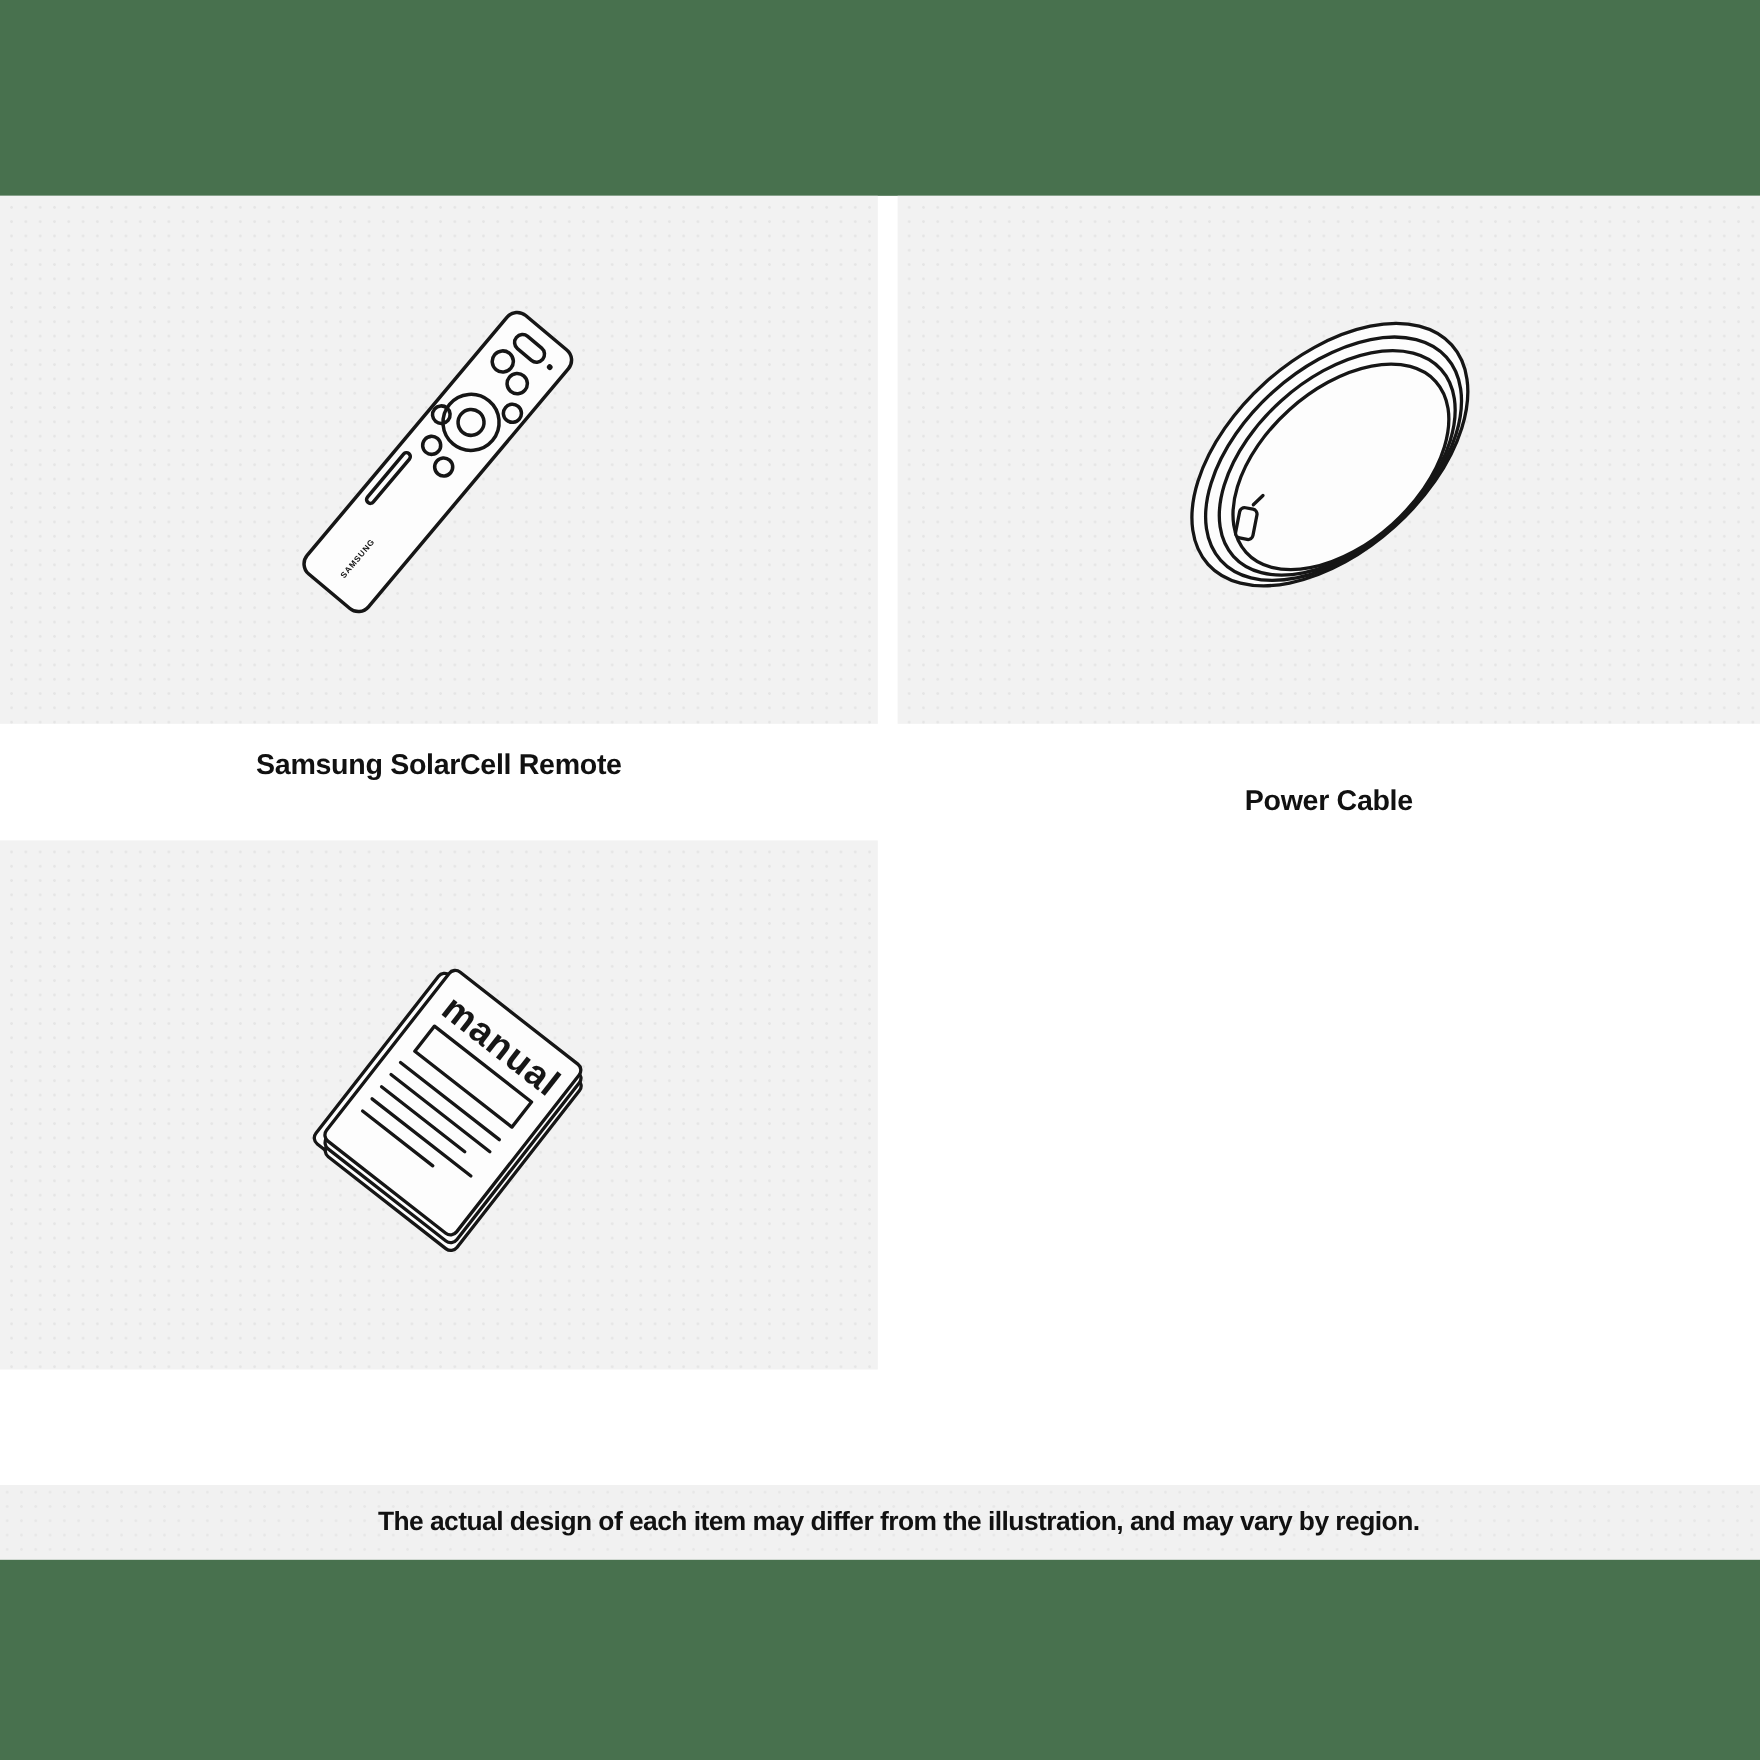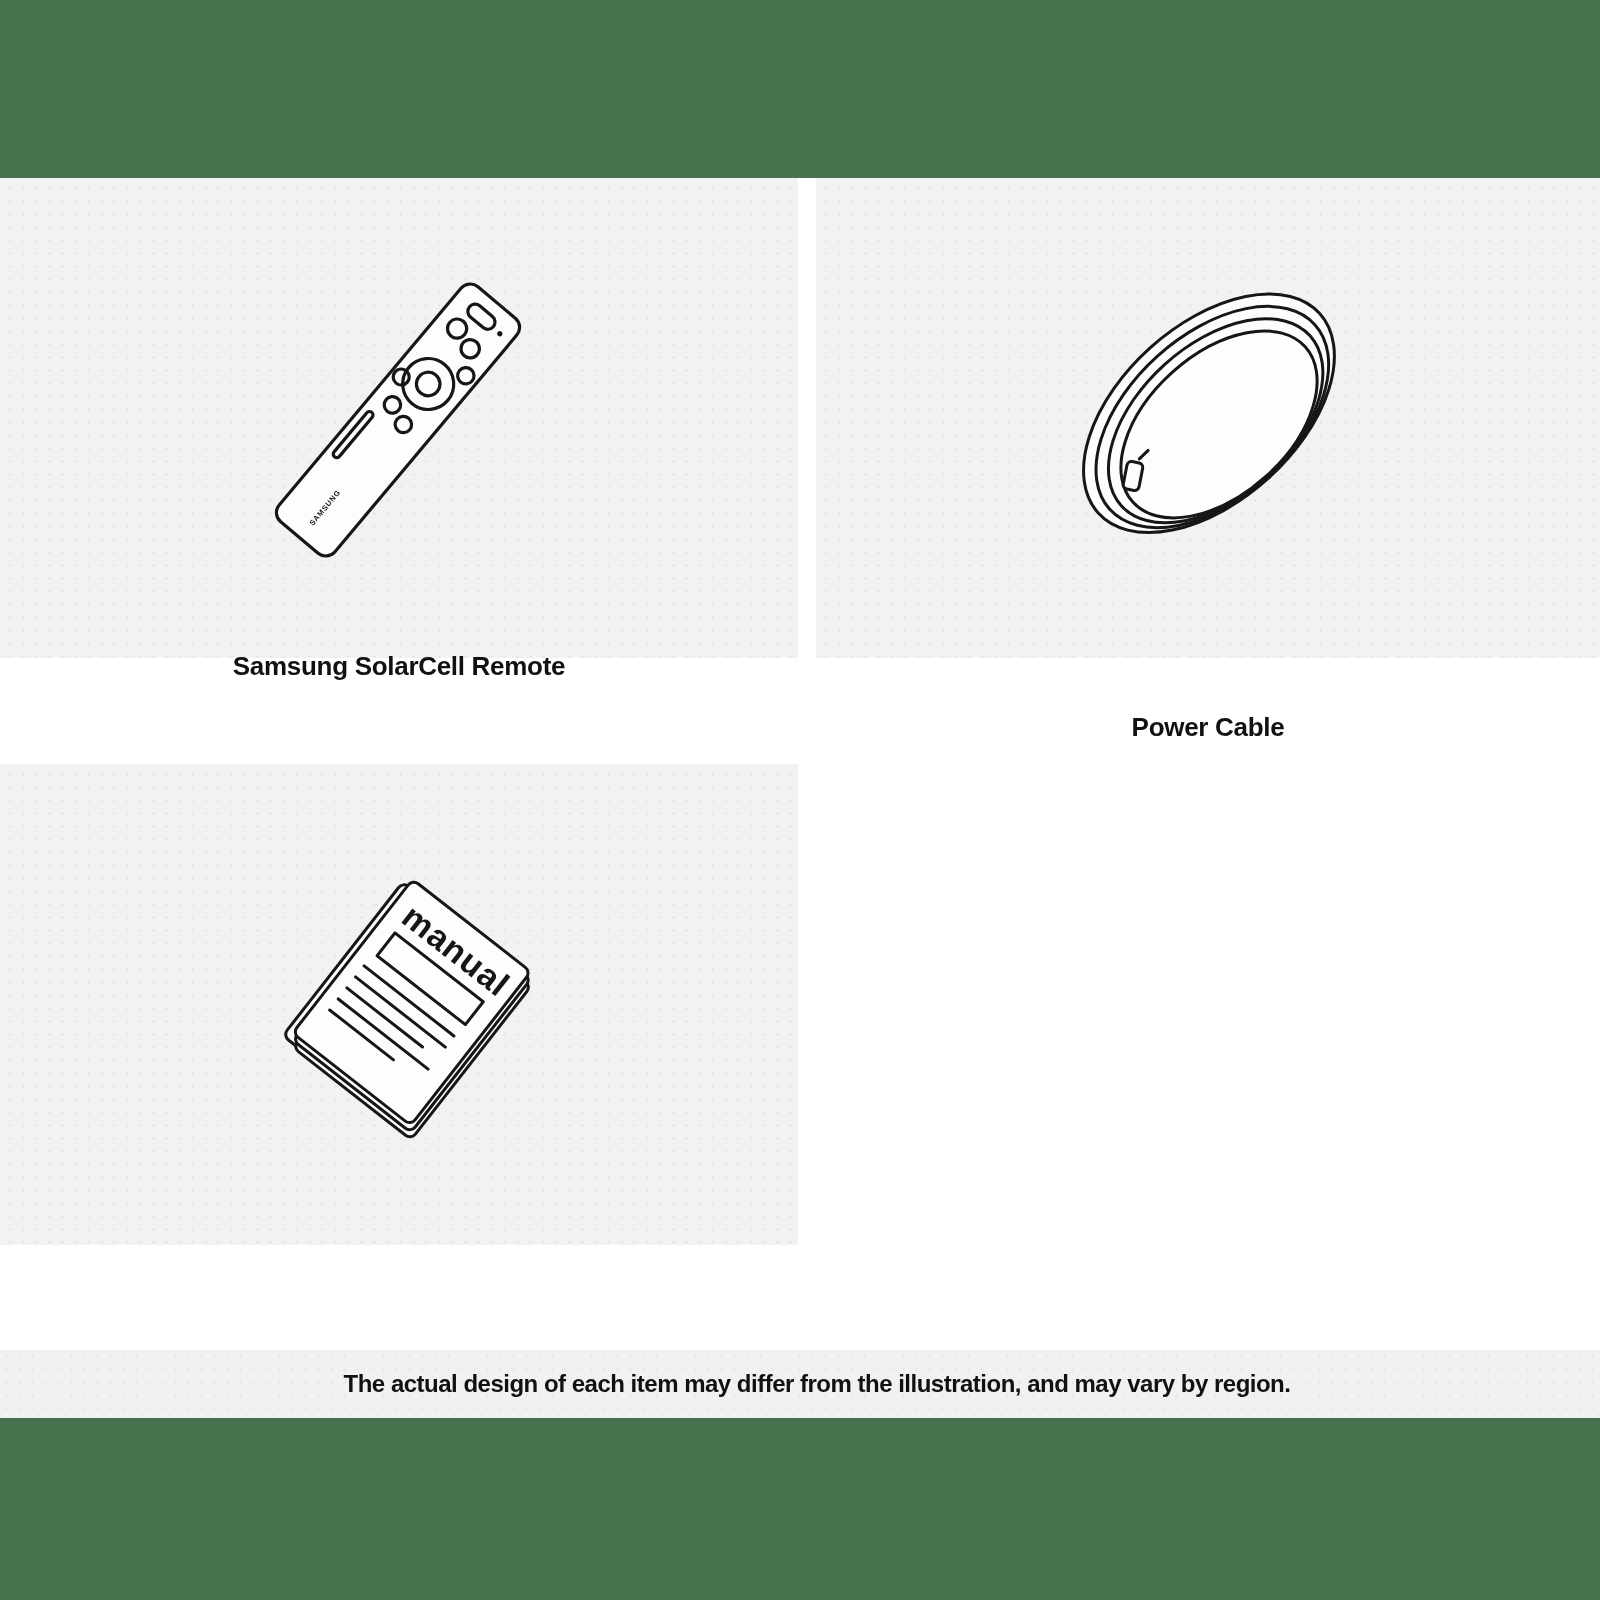--- a/index.html
+++ b/index.html
@@ -35,21 +35,21 @@
   .illus{position:absolute;display:block;color:var(--line);}
   .item-label{
     position:absolute;
     text-align:center;
     font-size:26px;
     font-weight:700;
     letter-spacing:-0.3px;
     color:var(--text);
     line-height:30px;
   }
-  .label-remote{left:0;top:651px;width:798px;}
+  .label-remote{left:0;top:680px;width:798px;}
   .label-cable{left:816px;top:680px;width:784px;margin-top:32px;}
   .label-manual{left:0;top:1262px;width:798px;}
   .disclaimer{
     position:absolute;
     left:0;top:1350px;width:1600px;height:68px;
     background-color:var(--strip);
     background-image:radial-gradient(circle, #e7e7e7 1px, rgba(0,0,0,0) 1.4px);
     background-size:13px 13px;
     display:flex;align-items:center;justify-content:center;padding-left:34px;
   }

